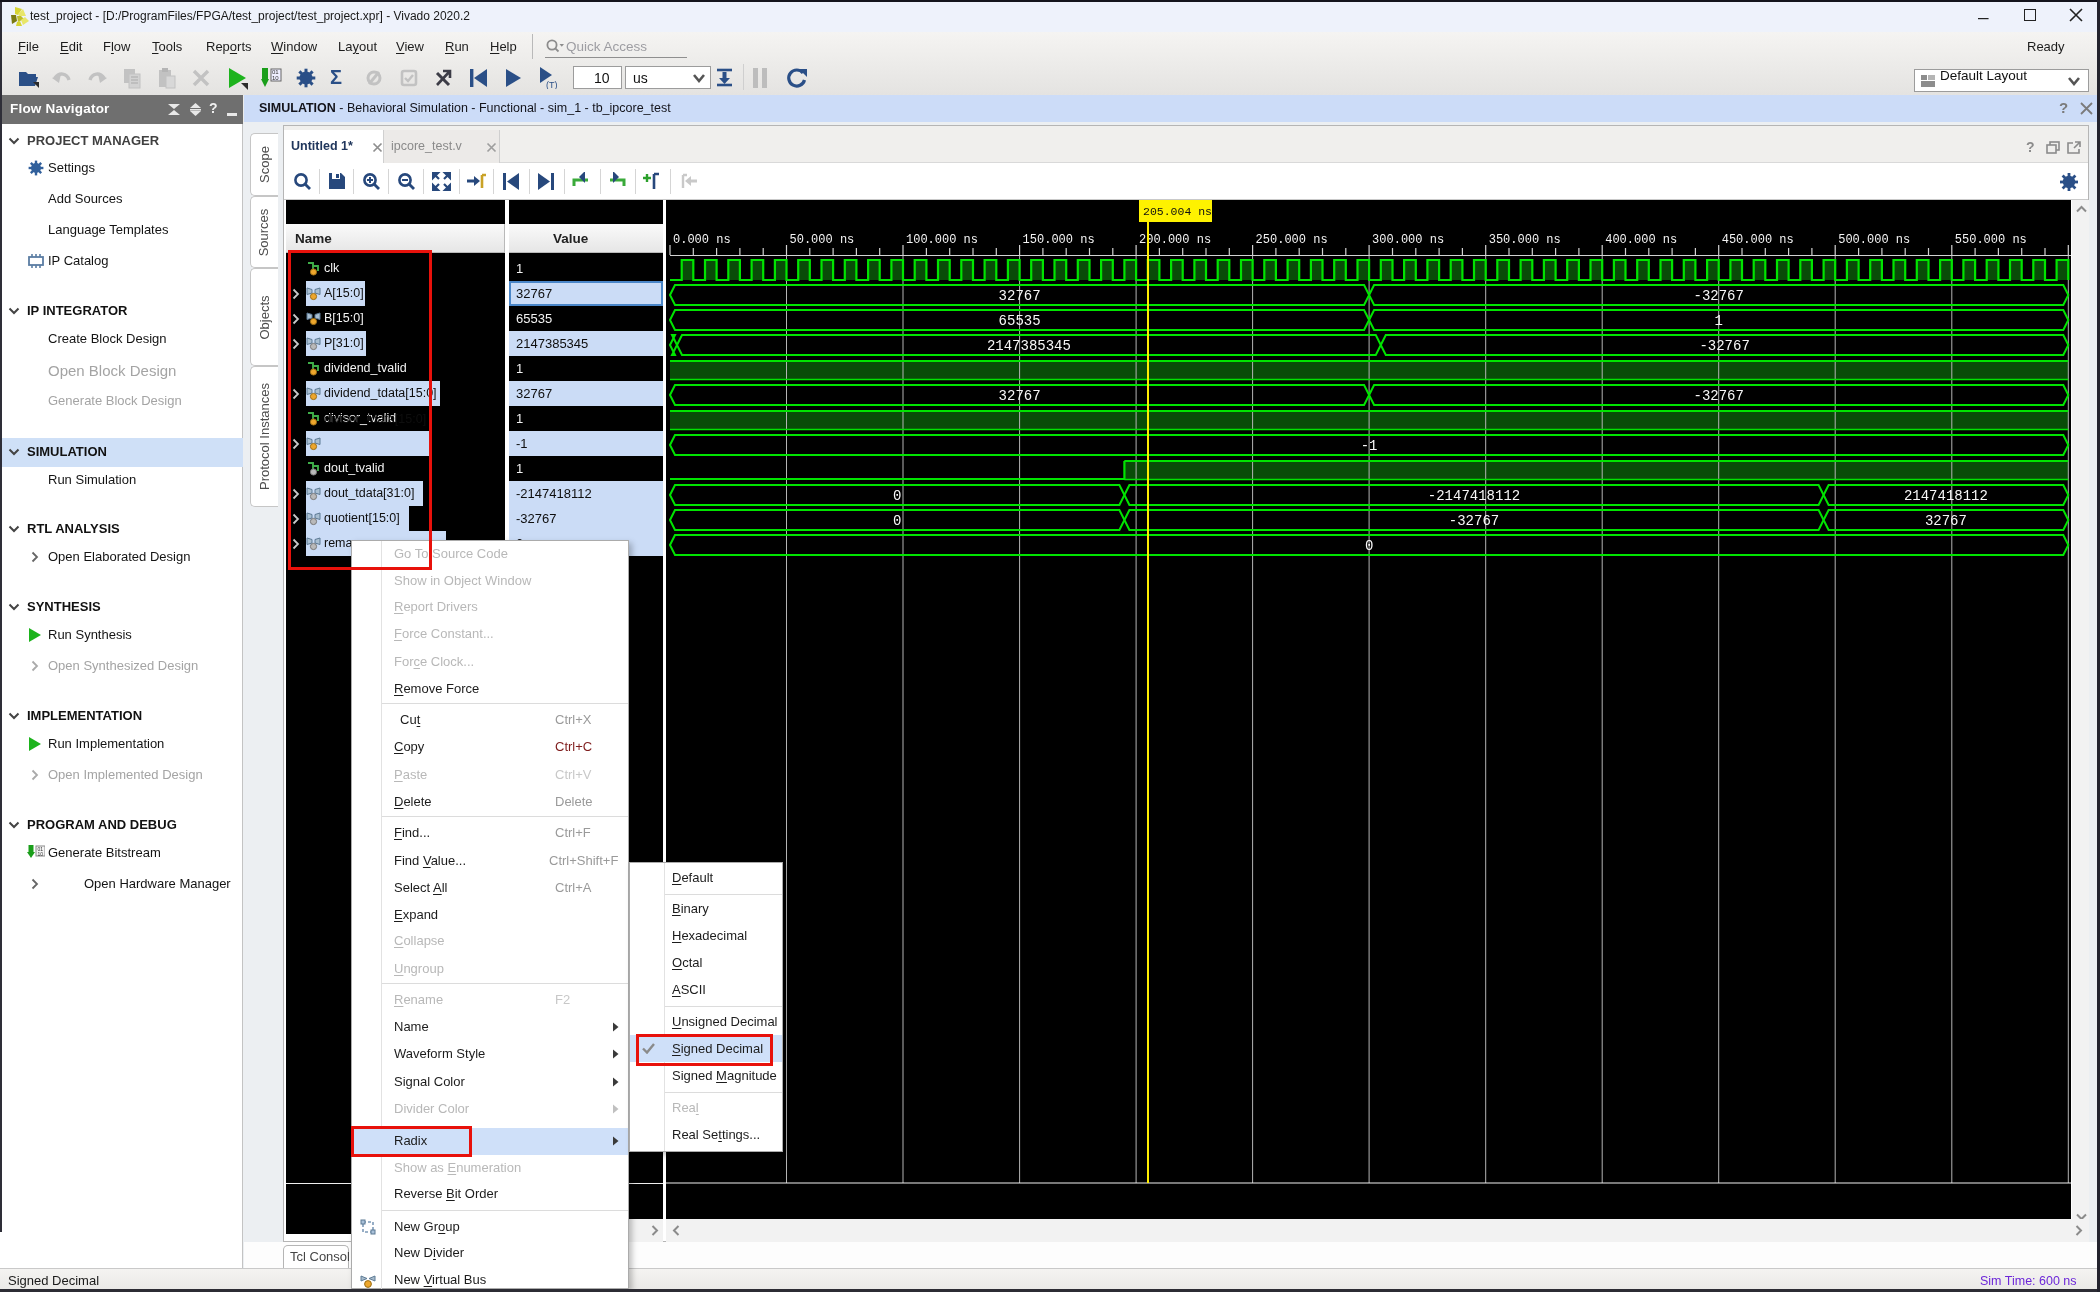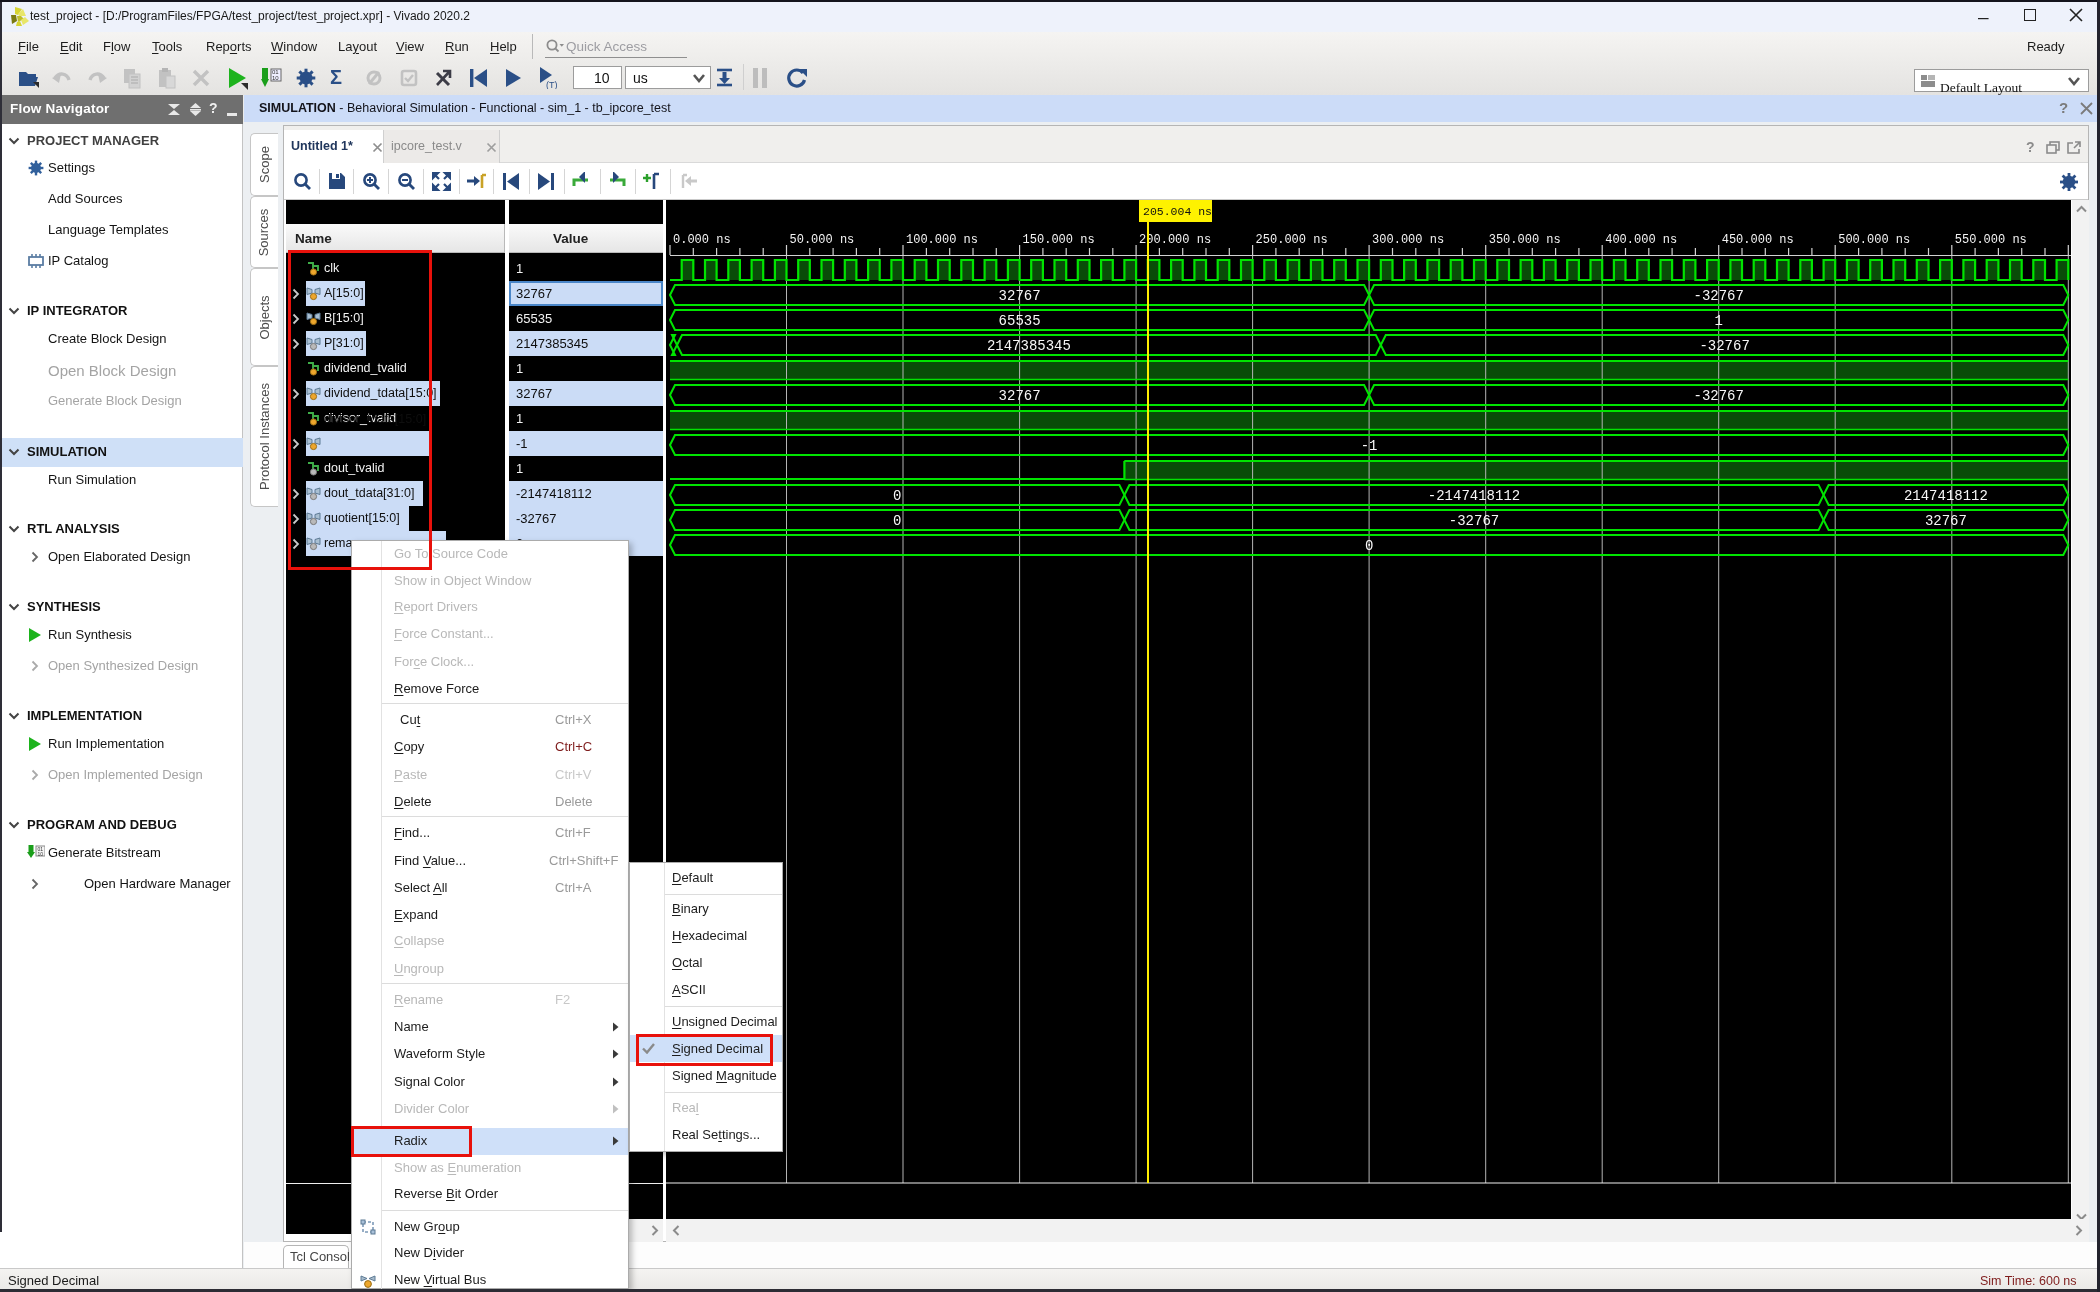--- a/index.html
+++ b/index.html
@@ -141,21 +141,21 @@
 <svg class="abs" style="left:786px;top:67px;" width="21" height="22" viewBox="0 0 21 22">
       <path d="M17,6 A8,8 0 1 0 18.5,13" fill="none" stroke="#2a4f87" stroke-width="3.2"></path>
       <polygon points="13,2 21,2 21,10" fill="#2a4f87"></polygon>
     </svg>
     <div class="abs" style="left:1914px;top:69px;width:175px;height:23px;background:#fff;border:1px solid #9c9c9c;"></div>
 <svg class="abs" style="left:1921px;top:75px;" width="14" height="12" viewBox="0 0 14 12">
       <rect x="0" y="0" width="6" height="5" fill="#8d8d8d"></rect>
       <rect x="7" y="0" width="7" height="5" fill="#b5b5b5"></rect>
       <rect x="0" y="6" width="14" height="6" fill="#8d8d8d"></rect>
     </svg>
-    <div class="abs txt" style="left:1940px;top:80px;font-size:13.5px;color:#111;font-family:Liberation Serif, serif;">Default Layout</div>
+    <div class="abs txt" style="left:1940px;top:68px;font-size:13.5px;color:#111;">Default Layout</div>
 <svg class="abs" style="left:2067px;top:77px;" width="14" height="9" viewBox="0 0 14 9">
       <path d="M2,1 L7,7 L12,1" fill="none" stroke="#555" stroke-width="2.6"></path>
     </svg>
     <div class="abs" style="left:0px;top:95px;width:243px;height:29px;background:#6f6f6f;"></div>
 <div class="abs txt" style="left:10px;top:101px;font-size:13.5px;font-weight:bold;color:#fff;letter-spacing:0.2px;">Flow Navigator</div>
 <svg class="abs" style="left:167px;top:103px;" width="14" height="13" viewBox="0 0 14 13">
       <polygon points="1,1 13,1 7,6" fill="#e8e8e8"></polygon>
       <polygon points="1,12 13,12 7,7" fill="#e8e8e8"></polygon>
     </svg>
     <svg class="abs" style="left:189px;top:103px;" width="13" height="13" viewBox="0 0 13 13">
@@ -721,21 +721,21 @@
       <path d="M6.5,1 L2,5.5 L6.5,10" fill="none" stroke="#8b8b8b" stroke-width="2"></path>
     </svg>
     <svg class="abs" style="left:2075px;top:1225px;" width="8" height="11" viewBox="0 0 8 11">
       <path d="M1.5,1 L6,5.5 L1.5,10" fill="none" stroke="#8b8b8b" stroke-width="2"></path>
     </svg>
     <div class="abs" style="left:244px;top:1242px;width:1854px;height:26px;background:#fdfdfd;"></div>
 <div class="abs" style="left:283px;top:1245px;width:66px;height:23px;background:#fff;border:1px solid #b5b5b5;border-bottom:none;border-radius:5px 5px 0 0;"></div>
 <div class="abs txt" style="left:290px;top:1249px;font-size:13px;color:#454545;">Tcl Consol</div>
 <div class="abs" style="left:0px;top:1268px;width:2100px;height:24px;background:linear-gradient(#f4f3f1,#e9e8e6);border-top:1px solid #c9c9c9;"></div>
 <div class="abs txt" style="left:8px;top:1273px;font-size:13px;color:#1a1a1a;">Signed Decimal</div>
-<div class="abs txt" style="left:1980px;top:1274px;font-size:12.5px;color:#7f1d1d;">Sim Time: 600 ns</div>
+<div class="abs txt" style="left:1980px;top:1274px;font-size:12.5px;color:#6d28d9;">Sim Time: 600 ns</div>
 <div class="abs" style="left:0px;top:1289px;width:2100px;height:3px;background:#2c2c34;z-index:60;"></div>
 <div class="abs" style="left:350.5px;top:540px;width:278px;height:749px;background:#fff;border:1px solid #ababab;box-shadow:3px 3px 6px rgba(0,0,0,0.25);z-index:10;"></div>
 <div class="abs" style="left:381px;top:541px;width:1px;height:750px;background:#e2e2e2;z-index:11;"></div>
 <div class="abs txt" style="left:394px;top:545.5px;font-size:13px;color:#b8b8b8;z-index:12;">Go To Source Code</div>
 <div class="abs txt" style="left:394px;top:572.8px;font-size:13px;color:#b8b8b8;z-index:12;">Show in Object Window</div>
 <div class="abs txt" style="left:394px;top:599.0px;font-size:13px;color:#b8b8b8;z-index:12;"><u>R</u>eport Drivers</div>
 <div class="abs txt" style="left:394px;top:626.0px;font-size:13px;color:#b8b8b8;z-index:12;"><u>F</u>orce Constant...</div>
 <div class="abs txt" style="left:394px;top:653.5px;font-size:13px;color:#b8b8b8;z-index:12;">For<u>c</u>e Clock...</div>
 <div class="abs txt" style="left:394px;top:680.5px;font-size:13px;color:#1c1c1c;z-index:12;"><u>R</u>emove Force</div>
 <div class="abs txt" style="left:394px;top:711.8px;font-size:13px;color:#1c1c1c;z-index:12;margin-left:6px;">Cu<u>t</u></div>

